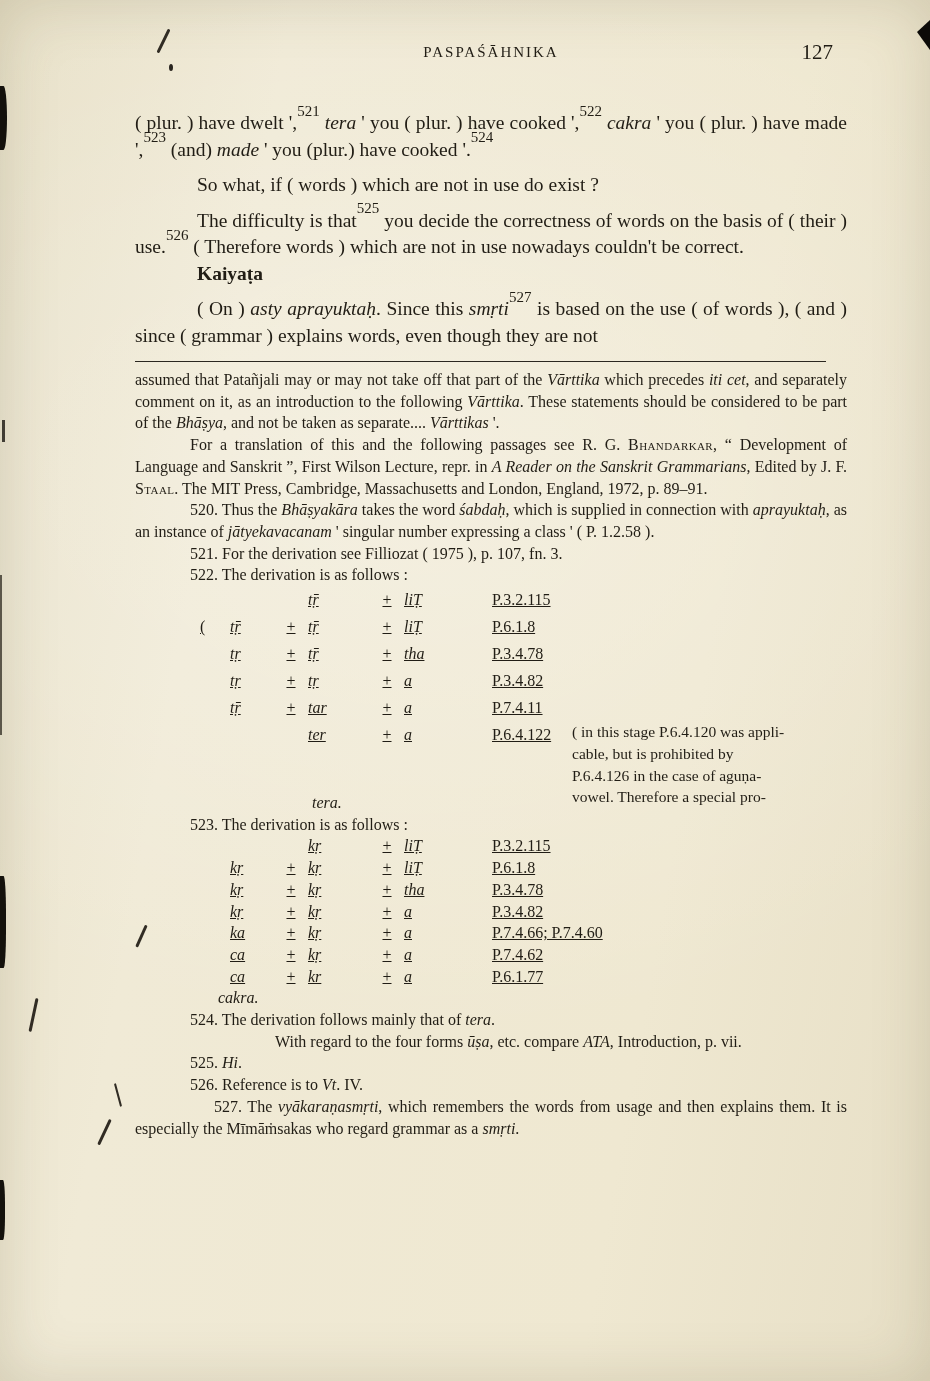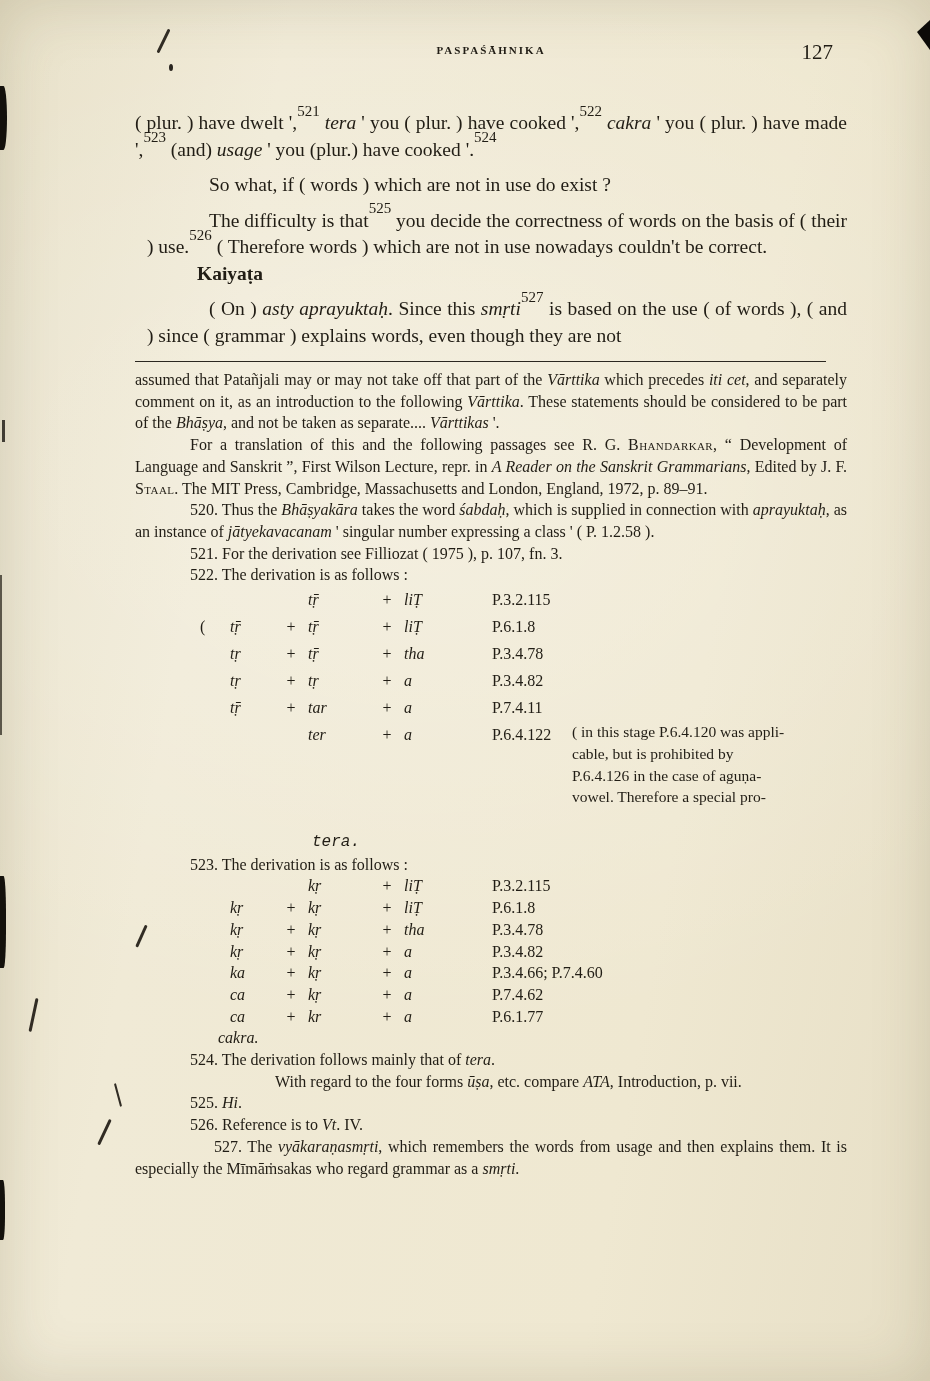--- a/index.html
+++ b/index.html
@@ -4,50 +4,50 @@
 <style>
   *{box-sizing:border-box;margin:0;padding:0}
   body{margin:0;background:#6f6a5e;font-family:"Liberation Serif","DejaVu Serif",serif;}
   .page{position:relative;width:930px;height:1381px;overflow:hidden;color:#211d15;
     background:
       radial-gradient(ellipse 1200px 900px at 45% 35%, rgba(255,255,255,.28), rgba(0,0,0,0) 62%),
       linear-gradient(100deg,#e8e1c9,#f0ead6 25%,#efe8d1 70%,#e7dfc6);
     box-shadow:inset 0 0 60px rgba(90,75,40,.18);}
   .content{position:absolute;left:135px;top:44px;width:712px;}
   .hdr{position:relative;height:28px;}
-  .hdr-title{position:absolute;left:0;right:0;text-align:center;font-weight:bold;font-size:11px;letter-spacing:2px;}
+  .hdr-title{position:absolute;left:0;right:0;text-align:center;font-weight:normal;font-size:15px;letter-spacing:2px;}
   .hdr-num{position:absolute;right:14px;top:-4px;font-weight:normal;font-size:21px;}
   .main{margin-top:38px;font-size:19.5px;line-height:26.5px;}
   .main p{margin:0;}
   .jp{text-align:justify;}
   .main .sp{margin-top:9px;}
-  .main .ind{text-indent:62px;margin-left:12px;}
+  .main .ind{text-indent:62px;}
   .kaiyata{font-weight:bold;margin-top:16px;text-indent:62px;}
   sup{font-size:15px;line-height:0;position:relative;top:-6px;}
   i{}
   .sc{font-variant:small-caps;letter-spacing:.4px;}
   .fnrule{border:none;border-top:1.6px solid #2b2720;margin:12px 0 7px 0;width:97%;}
   .fn{font-size:16px;line-height:21.7px;}
   .fn p{margin:0;}
   .fn .ind{text-indent:55px;}
   .fn .ind2{text-indent:140px;}
   
   .deriv{position:relative;margin-left:65px;font-size:16px;}
-  .dgrid{display:grid;grid-template-columns:16px 58px 34px 62px 34px 86px auto;}
+  .dgrid{display:grid;grid-template-columns:16px 58px 34px 62px 34px 86px auto;text-decoration:underline;}
   .dc{font-size:16px;}
   .lg .dc{line-height:27px;}
   .sm .dc{line-height:21.7px;}
   .dc.c1{padding-left:14px;}
   .f{font-style:italic;}
   .op{text-align:center;}
   .rule{padding-left:2px;}
   .dnote{position:absolute;left:372px;top:135px;width:276px;font-size:15.5px;line-height:21.8px;}
   .dnote div{white-space:nowrap;}
   .dresult{font-style:italic;}
-  .dresult.t{margin-top:84px;margin-left:112px;font-family:Liberation Mono, monospace;}
+  .dresult.t{margin-top:44px;margin-left:112px;}
   .dresult.c{margin-left:18px;}
   
   .art{position:absolute;background:#14110c;}
   .e1{left:0;top:86px;width:7px;height:64px;border-radius:0 50% 50% 0;}
   .e2{left:0;top:575px;width:2px;height:160px;background:#3a352b;opacity:.8;}
   .e3{left:0;top:876px;width:6px;height:92px;border-radius:0 40% 40% 0;}
   .e4{left:0;top:1180px;width:5px;height:60px;border-radius:0 40% 40% 0;}
   .e5{left:2px;top:420px;width:3px;height:22px;background:#24201a;opacity:.85;}
   .corner{right:0;top:20px;width:13px;height:30px;background:#0c0a07;clip-path:polygon(100% 0,0 40%,100% 100%);}
   .slash{position:absolute;background:#312c24;border-radius:2px;}
@@ -77,21 +77,21 @@
   <div class="slash s5"></div>
 
   <div class="content">
 
     <div class="hdr">
       <div class="hdr-title">PASPAŚĀHNIKA</div>
       <div class="hdr-num">127</div>
     </div>
 
     <div class="main">
-      <p class="jp"><span>( plur. ) have dwelt ',</span><sup>521</sup><span> </span><i>tera</i><span> ' you ( plur. ) have cooked ',</span><sup>522</sup><span> </span><i>cakra</i><span> ' you ( plur. ) have made ',</span><sup>523</sup><span> (and) </span><i>usage</i><span> ' you (plur.) have cooked '.</span><sup>524</sup></p>
+      <p class="jp"><span>( plur. ) have dwelt ',</span><sup>521</sup><span> </span><i>tera</i><span> ' you ( plur. ) have cooked ',</span><sup>522</sup><span> </span><i>cakra</i><span> ' you ( plur. ) have made ',</span><sup>523</sup><span> (and) </span><i>made</i><span> ' you (plur.) have cooked '.</span><sup>524</sup></p>
 
       <p class="ind sp">So what, if ( words ) which are not in use do exist ?</p>
 
       <p class="jp ind sp"><span>The difficulty is that</span><sup>525</sup><span> you decide the correctness of words on the basis of ( their ) use.</span><sup>526</sup><span>  ( Therefore words ) which are not in use nowadays couldn't be correct.</span></p>
 
       <p class="kaiyata">Kaiyaṭa</p>
 
       <p class="jp ind sp"><span>( On ) </span><i>asty aprayuktaḥ</i><span>.  Since this </span><i>smṛti</i><sup>527</sup><span> is based on the use ( of words ), ( and ) since ( grammar ) explains words, even though they are not</span></p>
     </div>
 
@@ -194,21 +194,21 @@
             <div class="dc f">kṛ</div>
             <div class="dc op">+</div>
             <div class="dc f">a</div>
             <div class="dc rule">P.3.4.82</div>
             <div class="dc c0"></div>
             <div class="dc c1 f">ka</div>
             <div class="dc op">+</div>
             <div class="dc f">kṛ</div>
             <div class="dc op">+</div>
             <div class="dc f">a</div>
-            <div class="dc rule">P.3.4.66; P.7.4.60</div>
+            <div class="dc rule">P.7.4.66; P.7.4.60</div>
             <div class="dc c0"></div>
             <div class="dc c1 f">ca</div>
             <div class="dc op">+</div>
             <div class="dc f">kṛ</div>
             <div class="dc op">+</div>
             <div class="dc f">a</div>
             <div class="dc rule">P.7.4.62</div>
             <div class="dc c0"></div>
             <div class="dc c1 f">ca</div>
             <div class="dc op">+</div>

